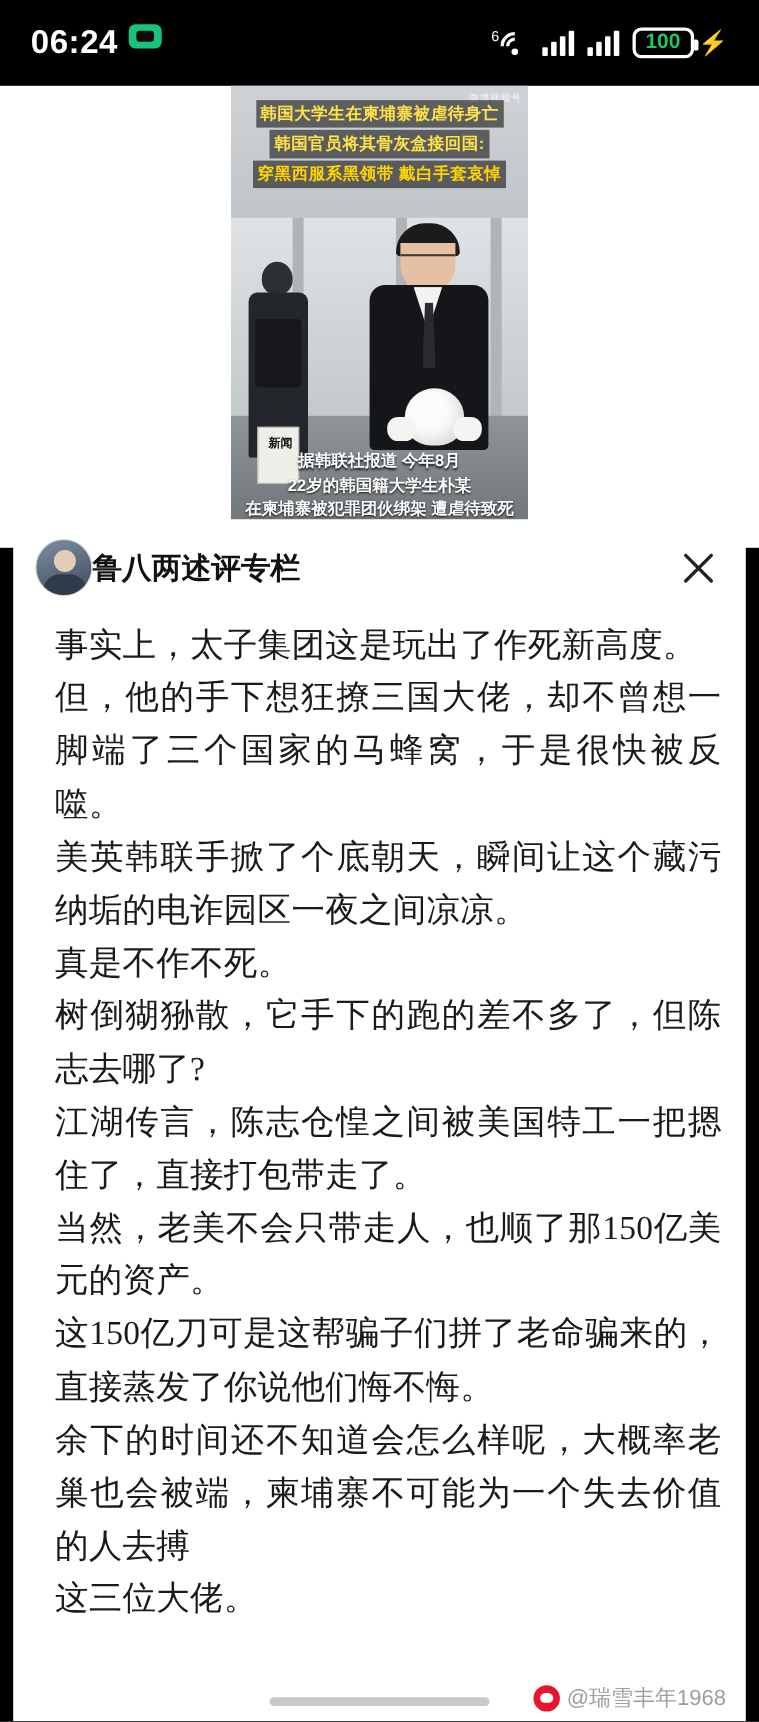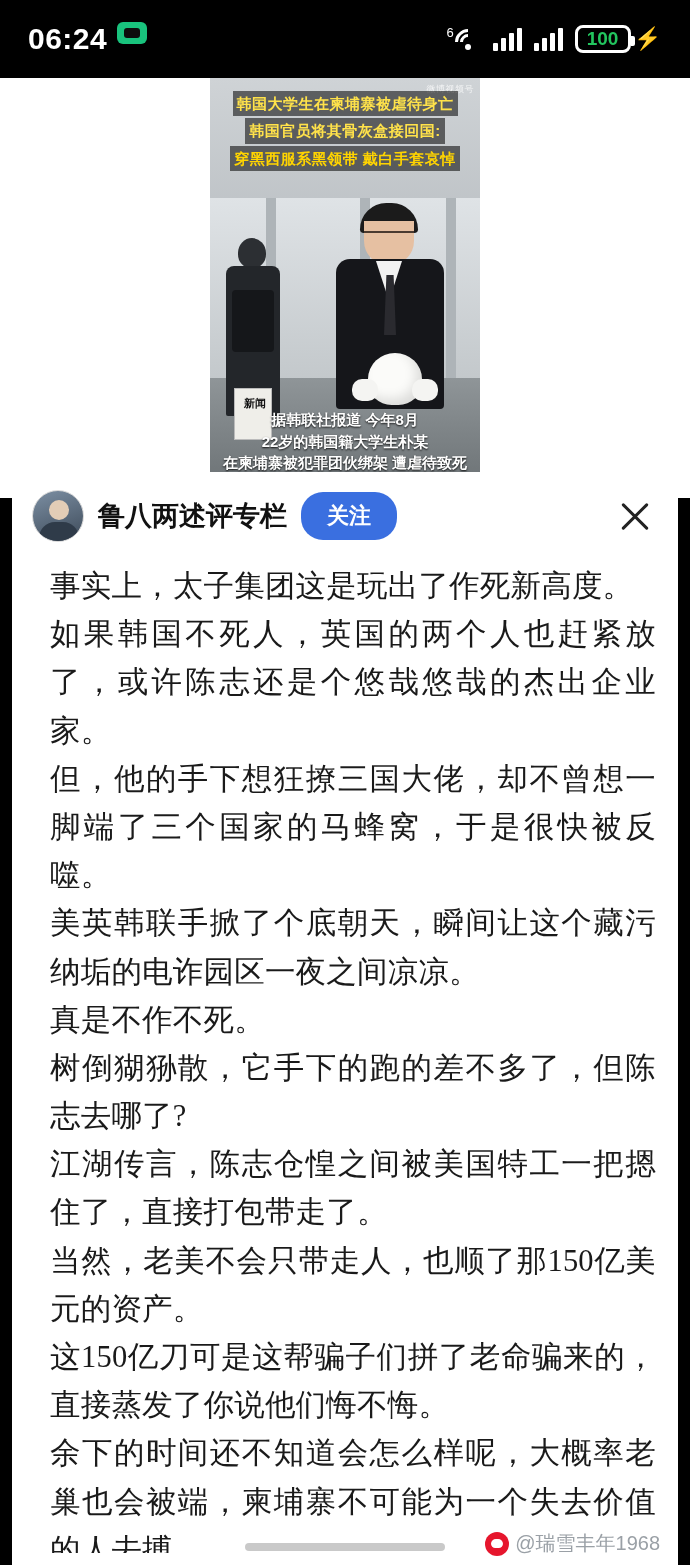--- a/index.html
+++ b/index.html
@@ -147,21 +147,20 @@
 
   
   .sheet {
     position:absolute; left:12px; right:12px; top: 472px; bottom: 0;
     background:#fff; border-radius: 26px 26px 0 0;
     overflow:hidden;
   }
   .sheet-head {
     display:flex; align-items:center;
     padding: 18px 20px 10px 20px;
-    gap: 14px;
   }
   .avatar {
     width:52px; height:52px; border-radius:50%; flex:none;
     background: linear-gradient(160deg,#7c8fa3,#3d4a59);
     position:relative; overflow:hidden;
     border:1px solid #d8d8d8;
   }
   .avatar::before{
     content:""; position:absolute; left:16px; top:9px; width:20px; height:20px;
     border-radius:50%; background:#e3cdb6;
@@ -300,27 +299,25 @@
         <span>22岁的韩国籍大学生朴某</span>
         <span>在柬埔寨被犯罪团伙绑架 遭虐待致死</span>
       </div>
     </div>
   </div>
 
   <div class="sheet">
     <div class="sheet-head">
       <div class="avatar"></div>
       <div class="author">鲁八两述评专栏</div>
-      <button class="follow-btn">关注</button>
       <div class="close-btn"></div>
     </div>
 
     <div class="article">
       <p>事实上，太子集团这是玩出了作死新高度。</p>
-      <p>如果韩国不死人，英国的两个人也赶紧放了，或许陈志还是个悠哉悠哉的杰出企业家。</p>
       <p>但，他的手下想狂撩三国大佬，却不曾想一脚端了三个国家的马蜂窝，于是很快被反噬。</p>
       <p>美英韩联手掀了个底朝天，瞬间让这个藏污纳垢的电诈园区一夜之间凉凉。</p>
       <p>真是不作不死。</p>
       <p>树倒猢狲散，它手下的跑的差不多了，但陈志去哪了?</p>
       <p>江湖传言，陈志仓惶之间被美国特工一把摁住了，直接打包带走了。</p>
       <p>当然，老美不会只带走人，也顺了那150亿美元的资产。</p>
       <p>这150亿刀可是这帮骗子们拼了老命骗来的，直接蒸发了你说他们悔不悔。</p>
       <p>余下的时间还不知道会怎么样呢，大概率老巢也会被端，柬埔寨不可能为一个失去价值的人去搏</p>
       <p class="fade-last">这三位大佬。</p>
     </div>

